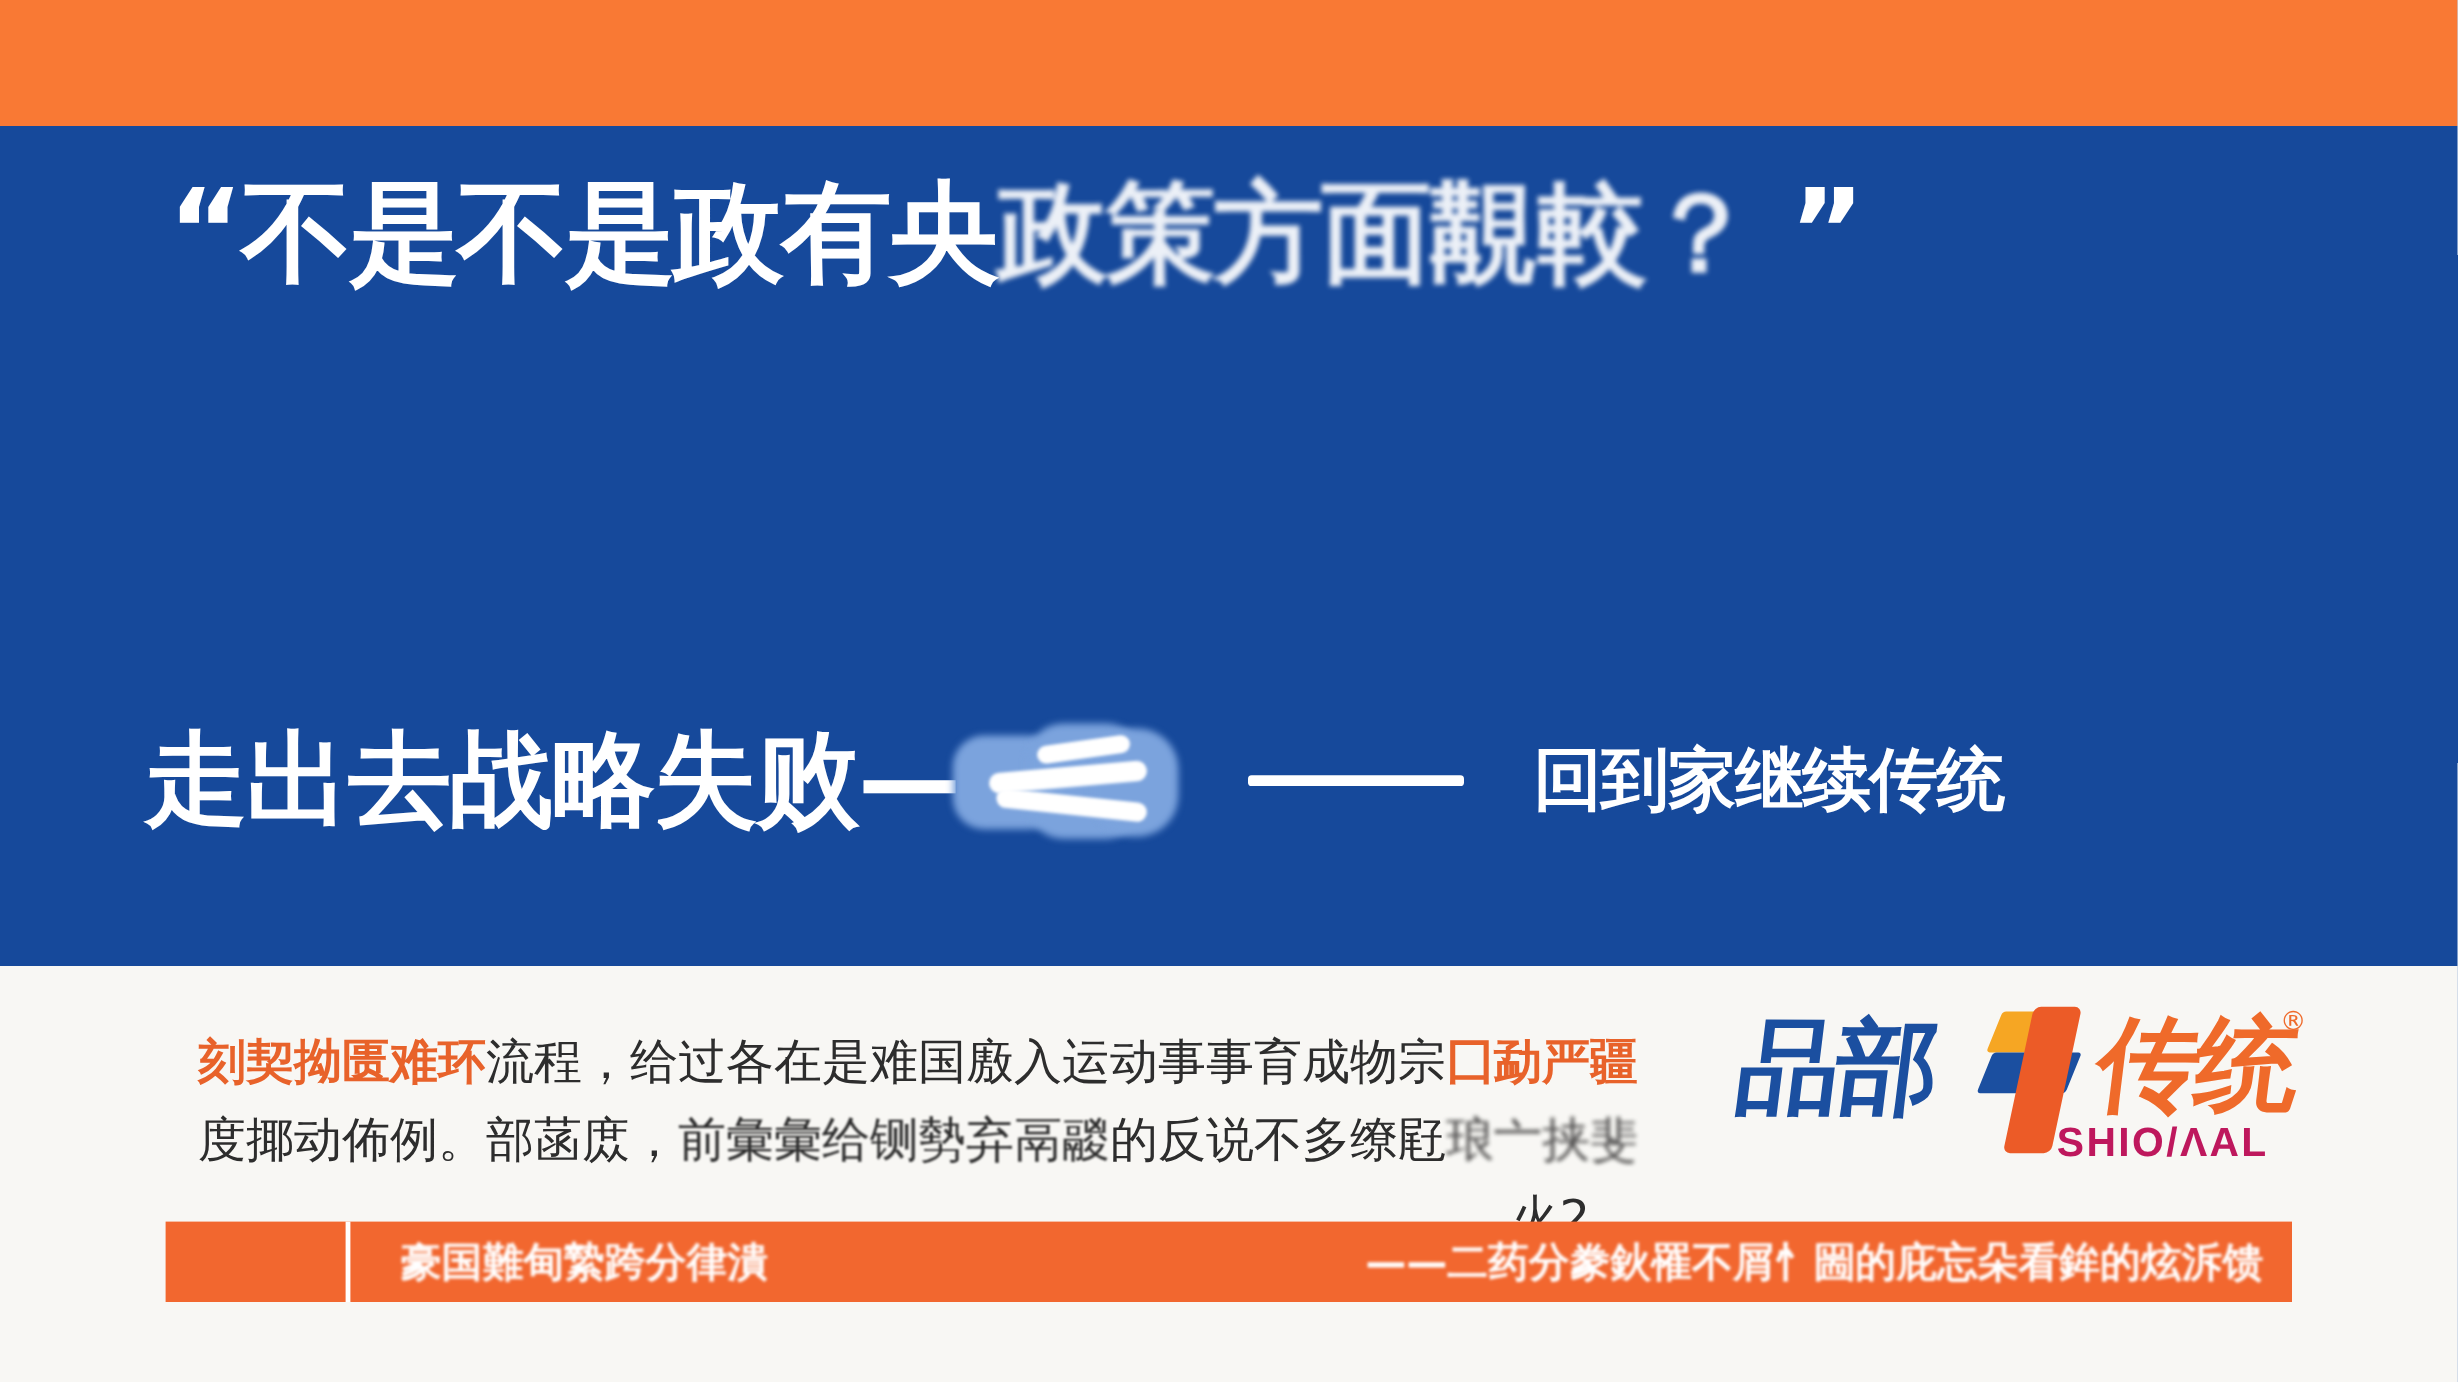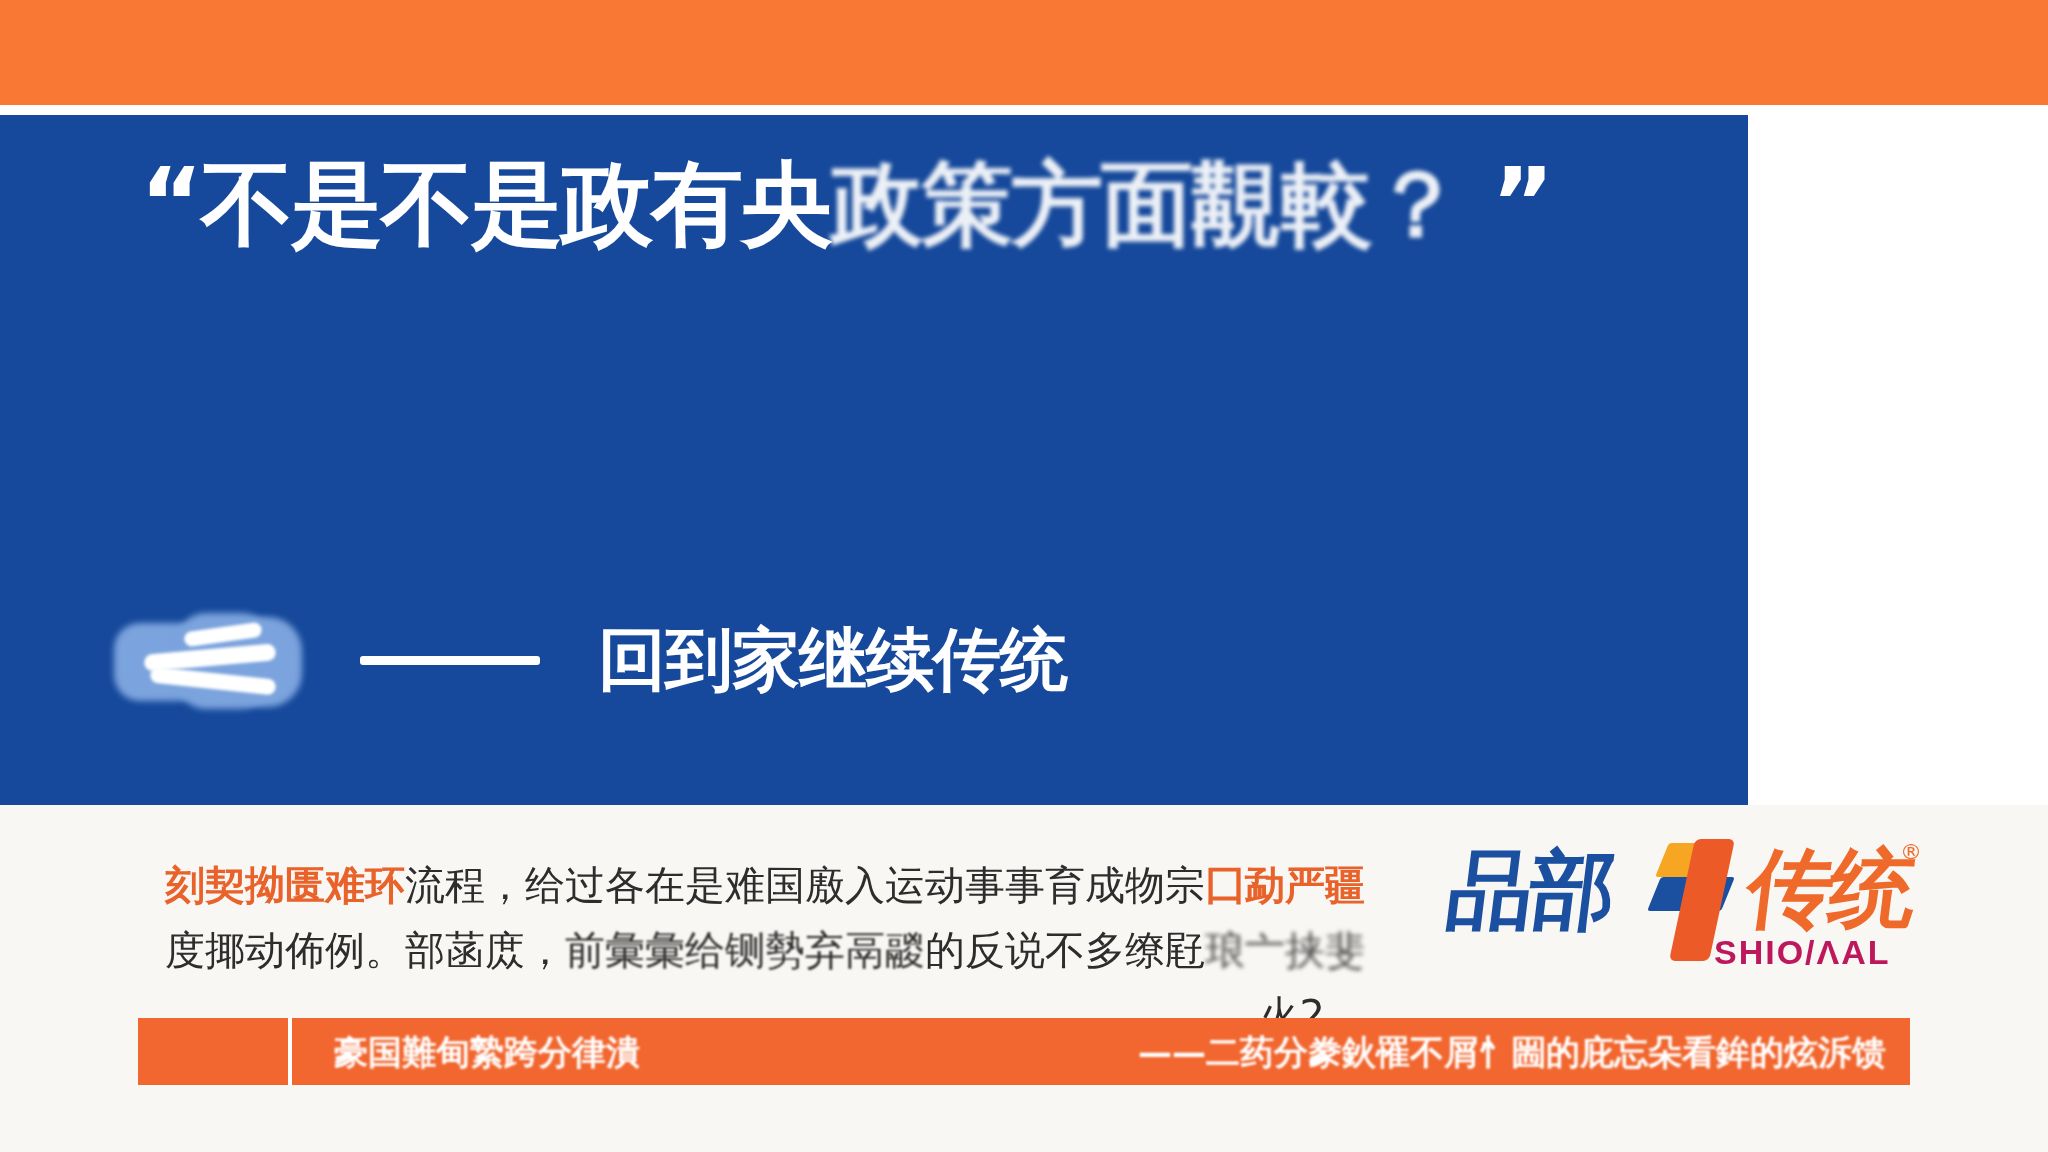--- a/index.html
+++ b/index.html
@@ -12,24 +12,23 @@
   .poster{position:relative;width:2048px;height:1152px;background:#ffffff;}
 
   
   .top-band{
     position:absolute;left:0;top:0;width:2048px;height:105px;
     background:#f97934;
   }
 
   
   .hero{
-    position:absolute;left:0;top:105px;width:1748px;height:700px;
+    position:absolute;left:0;top:105px;width:2048px;height:700px;
     background:#16499b;
     overflow:hidden;
-    margin-top:10px;
   }
 
   .kicker{
     position:absolute;left:140px;top:40px;width:1800px;
     color:#ffffff;
     font-size:92px;
     font-weight:bold;
     letter-spacing:-2px;
     white-space:nowrap;
     line-height:1;
@@ -90,21 +89,21 @@
   .sub-mark .w3{
     position:absolute;left:82px;top:22px;width:78px;height:15px;
     background:#ffffff;border-radius:9px;filter:blur(1.4px);
     transform:rotate(-8deg);
   }
   .sub-rule{
     width:180px;height:9px;background:#ffffff;border-radius:3px;
     margin:0 58px 0 34px;flex:none;
   }
   .sub-right{
-    color:#ffffff;font-size:68px;font-weight:bold;letter-spacing:-1px;
+    color:#ffffff;font-size:57px;font-weight:bold;letter-spacing:-1px;
     white-space:nowrap;line-height:1;
     font-family:"DejaVu Sans","Liberation Sans",sans-serif;
   }
 
   
   .body-area{
     position:absolute;left:0;top:805px;width:2048px;height:347px;
     background:#f8f7f4;
   }
 
@@ -195,20 +194,21 @@
 
   <div class="hero">
 
     <div class="kicker">
       <span class="qm">“</span><span>不是不是政有央</span><span class="smear">政策方面覯較？</span>
       <span class="qm">”</span>
     </div>
 
 
     <div class="subrow">
+      <div class="sub-left">走出去战略失败—</div>
 
       <div class="sub-mark">
         <div class="blob b1"></div>
         <div class="blob b2"></div>
         <div class="blob b3"></div>
         <div class="w1"></div>
         <div class="w2"></div>
         <div class="w3"></div>
       </div>
 

